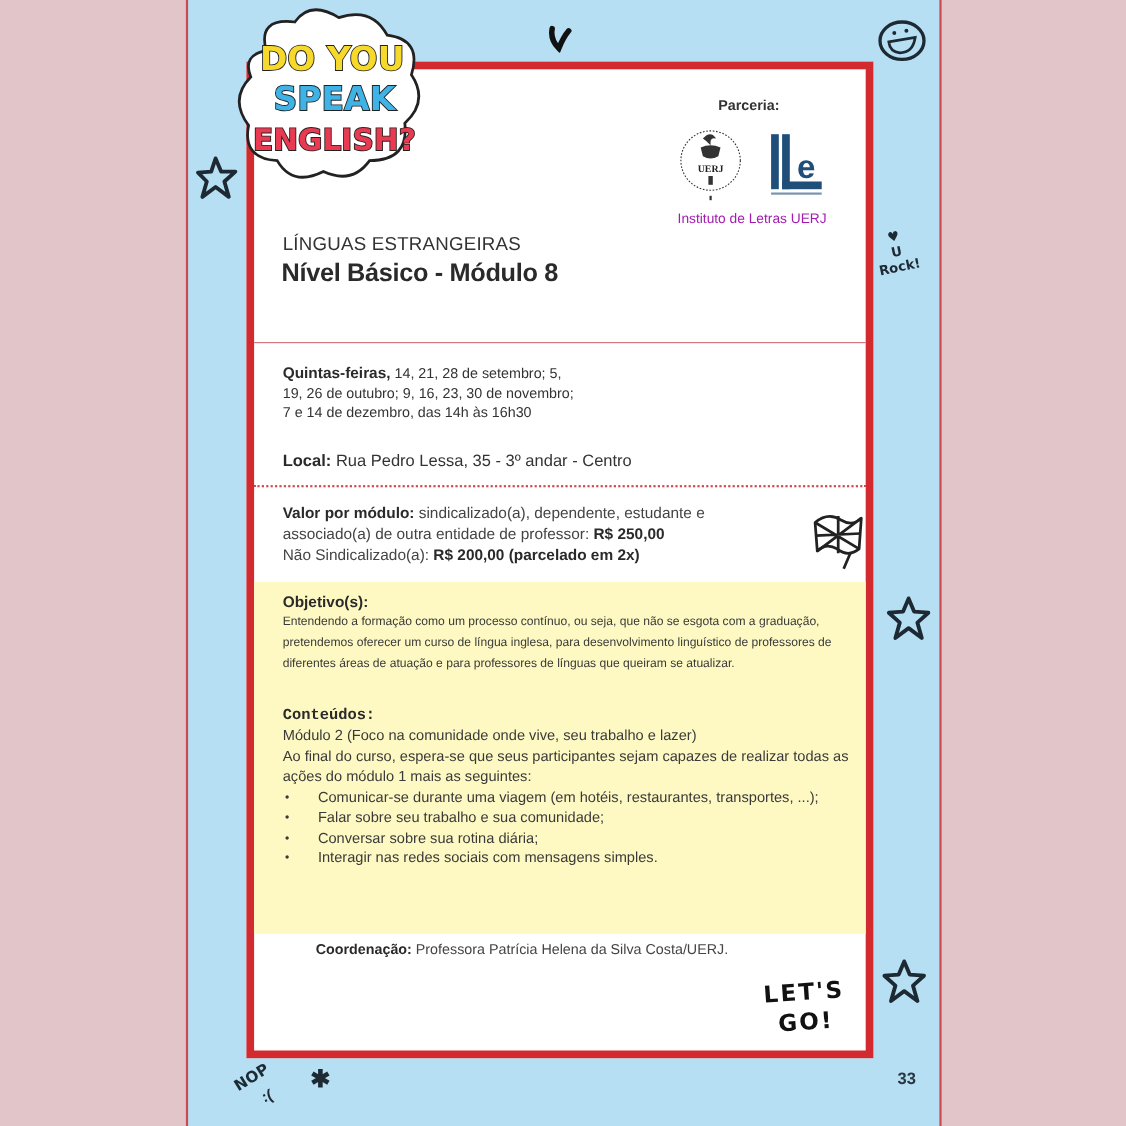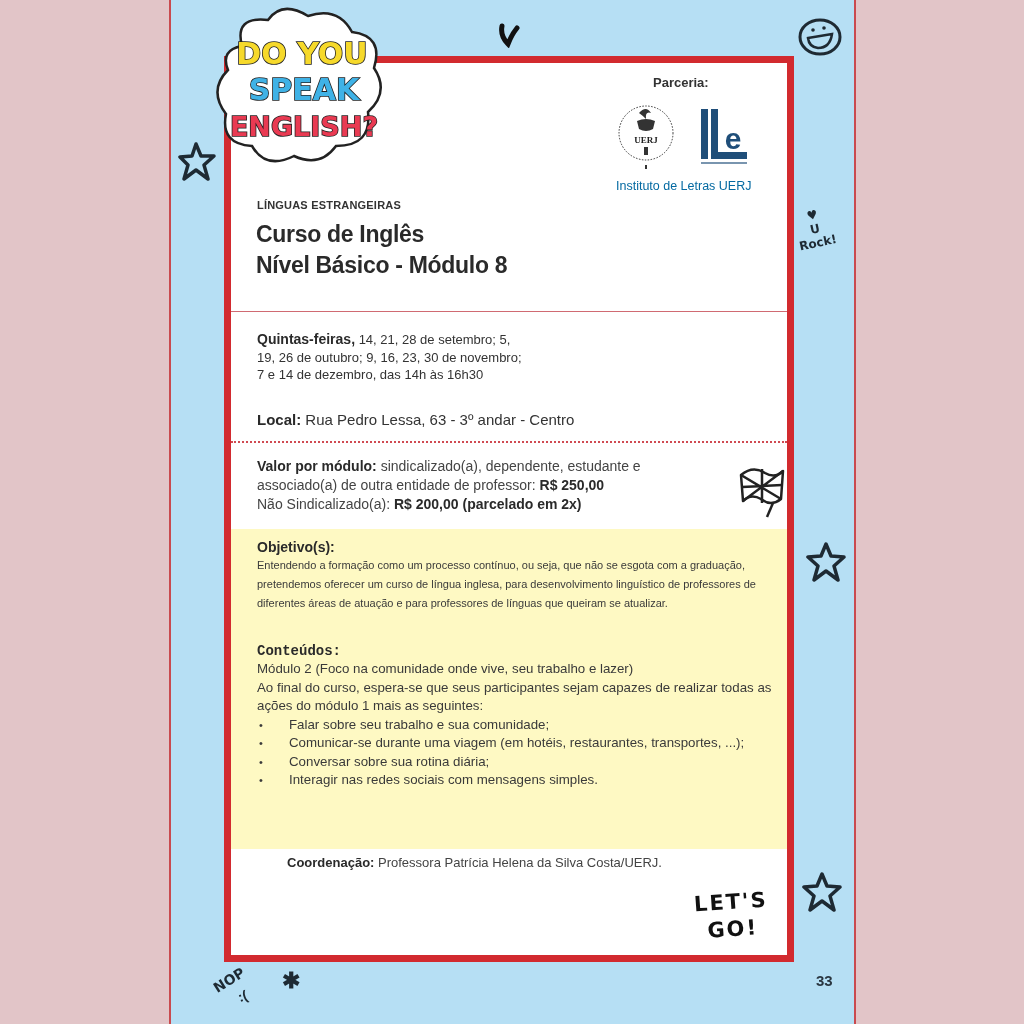--- a/index.html
+++ b/index.html
@@ -18,40 +18,40 @@
       border-right: 2px solid #c94a4f;
     }
     .card {
       position: absolute;
       left: 224px; top: 56px;
       width: 570px; height: 906px;
       background: #ffffff;
       border: 7px solid #d22a2f;
     }
     .sec { position: absolute; left: 0; right: 0; }
-    .hdr { top: 0; height: 248px; }
+    .hdr { top: 13px; height: 248px; }
     .partner-label {
       position: absolute; left: 422px; top: 12px;
       font-size: 13px; font-weight: bold; color: #333;
     }
     .logo-uerj {
       position: absolute; left: 384px; top: 36px;
       width: 62px; height: 74px;
     }
     .logo-ile {
       position: absolute; left: 466px; top: 42px;
       width: 56px; height: 62px;
     }
     .partner-inst {
       position: absolute; left: 385px; top: 116px;
-      font-size: 12.5px; color: #0369a1;
+      font-size: 12.5px; color: #a21caf;
     }
     .category {
       position: absolute; left: 26px; top: 136px;
-      font-size: 11px; font-weight: bold; color: #333; letter-spacing: 0.2px;
+      font-size: 17px; font-weight: normal; color: #333; letter-spacing: 0.2px;
     }
     .title {
       position: absolute; left: 25px; top: 156px;
       font-size: 23px; font-weight: bold; color: #2a2a2a;
       line-height: 31px; letter-spacing: -0.3px;
     }
     .divider-solid {
       position: absolute; left: 0; right: 0; top: 248px;
       border-top: 1px solid #d06a72;
     }
@@ -166,31 +166,30 @@
       <rect x="14" y="4" width="7" height="50" fill="#1f4e79"></rect>
       <rect x="14" y="47" width="36" height="7" fill="#1f4e79"></rect>
       <text x="36" y="44" font-size="30" font-weight="bold" text-anchor="middle" fill="#1f4e79" font-family="Liberation Sans, sans-serif">e</text>
       <rect x="4" y="57" width="46" height="2" fill="#1f4e79" opacity="0.6"></rect>
     </svg>
 
     <div class="partner-inst">Instituto de Letras UERJ</div>
 
     <div class="category">LÍNGUAS ESTRANGEIRAS</div>
     <div class="title">
-      <div>Curso de Inglês</div>
       <div>Nível Básico - Módulo 8</div>
     </div>
   </div>
 
   <div class="divider-solid"></div>
 
   <div class="sched"><b>Quintas-feiras,</b><span> 14, 21, 28 de setembro; 5, 19, 26 de outubro; 9, 16, 23, 30 de novembro; 7 e 14 de dezembro, das 14h às 16h30</span></div>
 
 
-  <div class="local"><b>Local:</b><span> Rua Pedro Lessa, 63 - 3º andar - Centro</span></div>
+  <div class="local"><b>Local:</b><span> Rua Pedro Lessa, 35 - 3º andar - Centro</span></div>
 
   <div class="divider-dotted"></div>
 
   <div class="price">
     <div><b>Valor por módulo:</b><span> sindicalizado(a), dependente, estudante e associado(a) de outra entidade de professor: </span><b>R$ 250,00</b></div>
     <div><span>Não Sindicalizado(a): </span><b>R$ 200,00 (parcelado em 2x)</b></div>
   </div>
 
   <svg class="flag-icon" viewBox="0 0 50 56">
     <g fill="none" stroke="#222" stroke-width="2.5" stroke-linejoin="round">
@@ -201,22 +200,22 @@
   </svg>
 
   <div class="pink">
     <div class="obj-h">Objetivo(s):</div>
     <div class="obj-p">Entendendo a formação como um processo contínuo, ou seja, que não se esgota com a graduação, pretendemos oferecer um curso de língua inglesa, para desenvolvimento linguístico de professores de diferentes áreas de atuação e para professores de línguas que queiram se atualizar.</div>
     <div class="cont-h">Conteúdos:</div>
     <div class="cont-p">
       <div>Módulo 2  (Foco na comunidade onde vive, seu trabalho e lazer)</div>
       <div>Ao final do curso, espera-se que seus participantes sejam capazes de realizar todas as ações do módulo 1 mais as seguintes:</div>
       <ul class="cont-list">
+        <li>Comunicar-se durante uma viagem (em hotéis, restaurantes, transportes, ...);</li>
         <li>Falar sobre seu trabalho e sua comunidade;</li>
-        <li>Comunicar-se durante uma viagem (em hotéis, restaurantes, transportes, ...);</li>
         <li>Conversar sobre sua rotina diária;</li>
         <li>Interagir nas redes sociais com mensagens simples.</li>
       </ul>
     </div>
   </div>
 
   <div class="coord"><b>Coordenação:</b><span> Professora Patrícia Helena da Silva Costa/UERJ.</span></div>
 
   <div class="letsgo">
     <div>LET'S</div>

